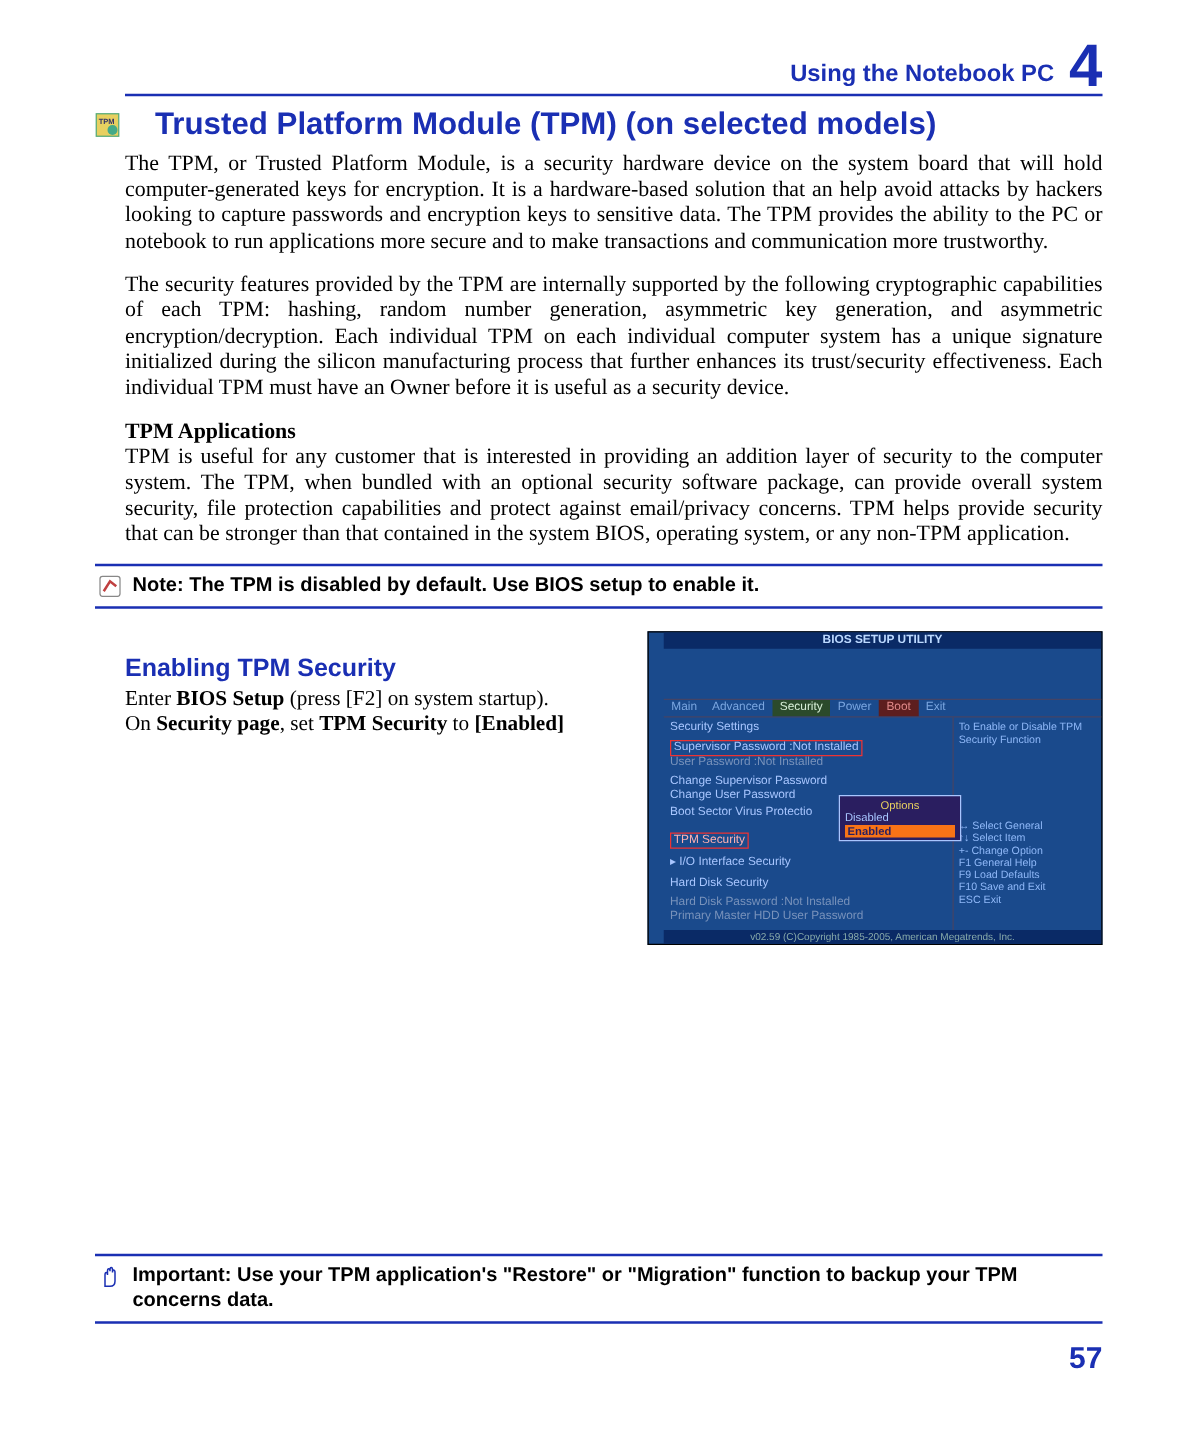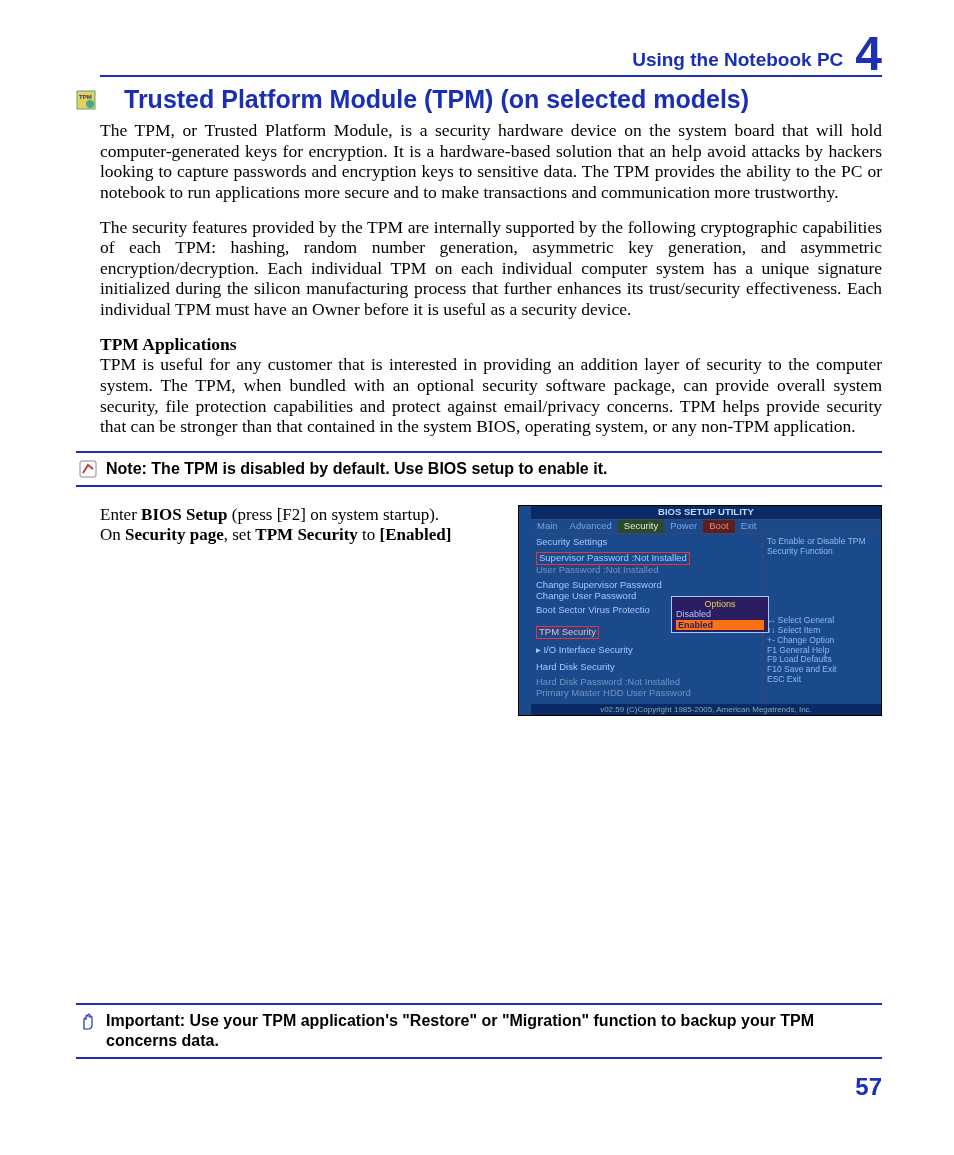--- a/index.html
+++ b/index.html
@@ -126,20 +126,21 @@
     text-align: center;
     background: #0a2a66;
     color: #bcd9ff;
     font-weight: bold;
     padding: 1px 0;
   }
   .bios-tabs {
     display: flex;
     border-top: 1px solid #446;
     border-bottom: 1px solid #446;
+    margin-top: 40px;
   }
   .bios-tab {
     padding: 1px 6px;
     color: #7aa6e0;
   }
   .bios-tab.active {
     background: #2b4a2b;
     color: #d8f0d8;
   }
   .bios-tab.red { color: #e08888; background:#5d1e1e;}
@@ -240,20 +241,21 @@
   <div class="notebox">
     <svg class="note-icon" viewBox="0 0 20 20">
       <rect x="2" y="2" width="16" height="16" rx="2" fill="#fff" stroke="#888"></rect>
       <path d="M5 14 L10 6 L15 10" stroke="#c04040" stroke-width="2" fill="none"></path>
     </svg>
     <span class="note-text">Note: The TPM is disabled by default. Use BIOS setup to enable it.</span>
   </div>
 
   <div class="cols">
     <div class="leftcol">
+      <h2>Enabling TPM Security</h2>
       <div>
         <span>Enter </span><b>BIOS Setup</b><span> (press [F2] on system startup).</span>
       </div>
       <div>
         <span>On </span><b>Security page</b><span>, set </span><b>TPM Security</b><span> to </span><b>[Enabled]</b>
       </div>
     </div>
 
     <div class="bios">
       <div class="bios-titlebar">BIOS SETUP UTILITY</div>

